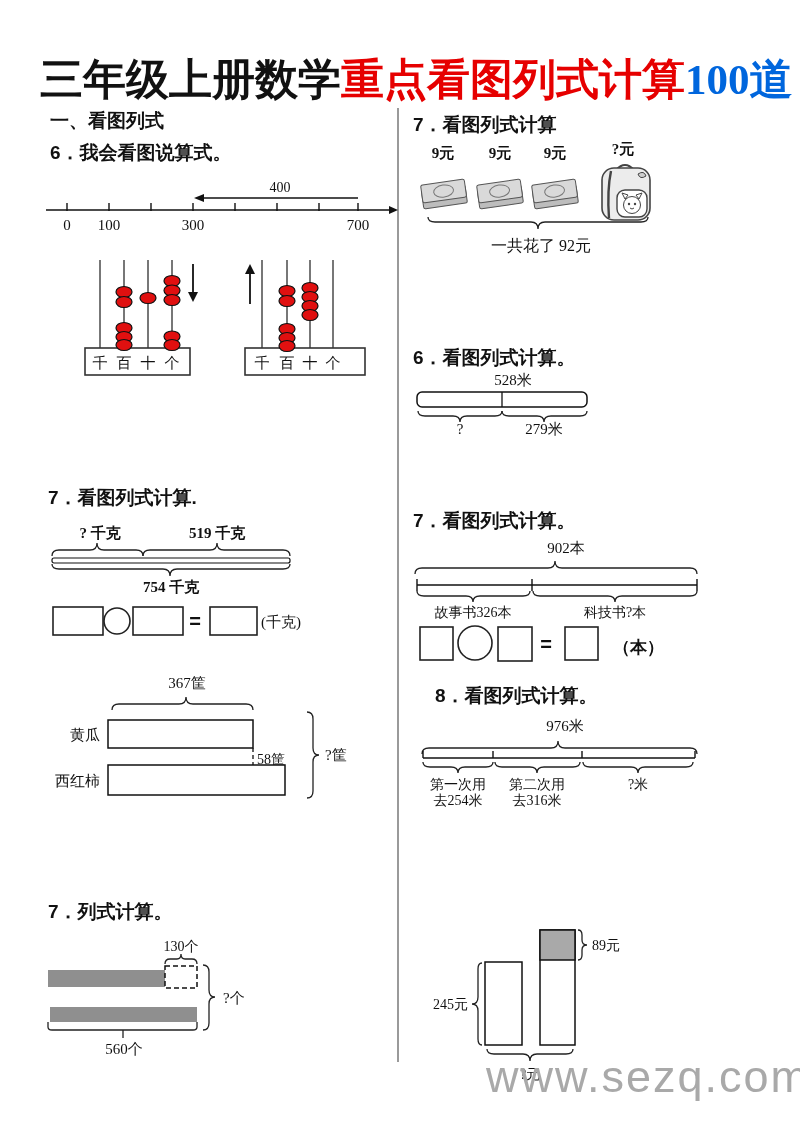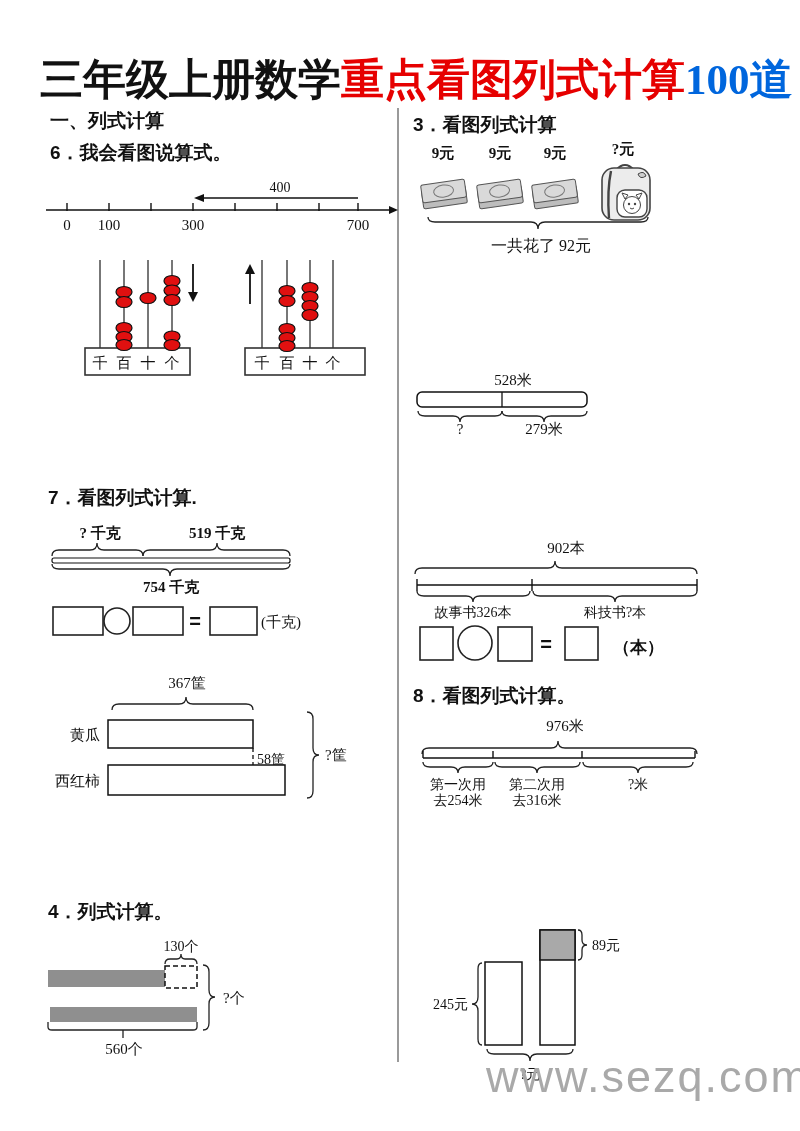--- a/index.html
+++ b/index.html
@@ -23,26 +23,28 @@
 </style>
 </head>
 <body>
 
 <div class="page">
 
   <h1 class="title"><span>三年级上册数学</span><span class="t-red">重点看图列式计算</span><span class="t-blue">100道</span></h1>
 
   <div class="divider"></div>
 
-  <div class="heading" style="left:50px;top:110px">一、列式计算</div>
+  <div class="heading" style="left:50px;top:110px">一、看图列式</div>
   <div class="heading" style="left:50px;top:142px">6．我会看图说算式。</div>
   <div class="heading" style="left:48px;top:487px">7．看图列式计算.</div>
-  <div class="heading" style="left:48px;top:901px">4．列式计算。</div>
-  <div class="heading" style="left:413px;top:114px">3．看图列式计算</div>
-  <div class="heading" style="left:413px;top:685px">8．看图列式计算。</div>
+  <div class="heading" style="left:48px;top:901px">7．列式计算。</div>
+  <div class="heading" style="left:413px;top:114px">7．看图列式计算</div>
+  <div class="heading" style="left:413px;top:347px">6．看图列式计算。</div>
+  <div class="heading" style="left:413px;top:510px">7．看图列式计算。</div>
+  <div class="heading" style="left:435px;top:685px">8．看图列式计算。</div>
 
   <svg class="diagram" style="left:42px;top:178px" width="356" height="58" viewBox="0 0 356 58">
     <line x1="4" y1="32" x2="347" y2="32" stroke="#111" stroke-width="1.6"></line>
     <path d="M356,32 l-9,-4 v8 z" fill="#111"></path>
     <g stroke="#111" stroke-width="1.4">
       <line x1="25" y1="25" x2="25" y2="33"></line>
         <line x1="67" y1="25" x2="67" y2="33"></line>
       <line x1="109" y1="25" x2="109" y2="33"></line>
         <line x1="151" y1="25" x2="151" y2="33"></line>
       <line x1="193" y1="25" x2="193" y2="33"></line>

